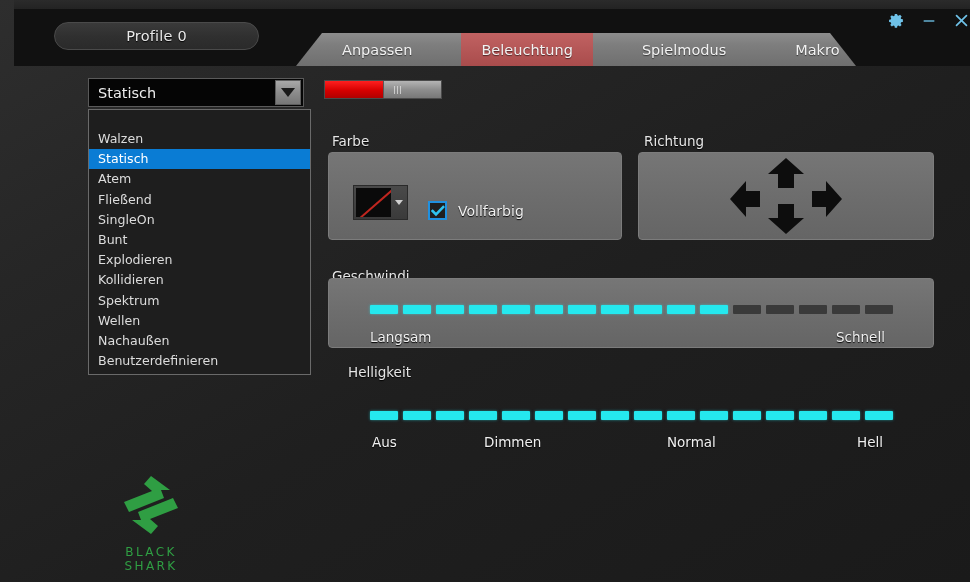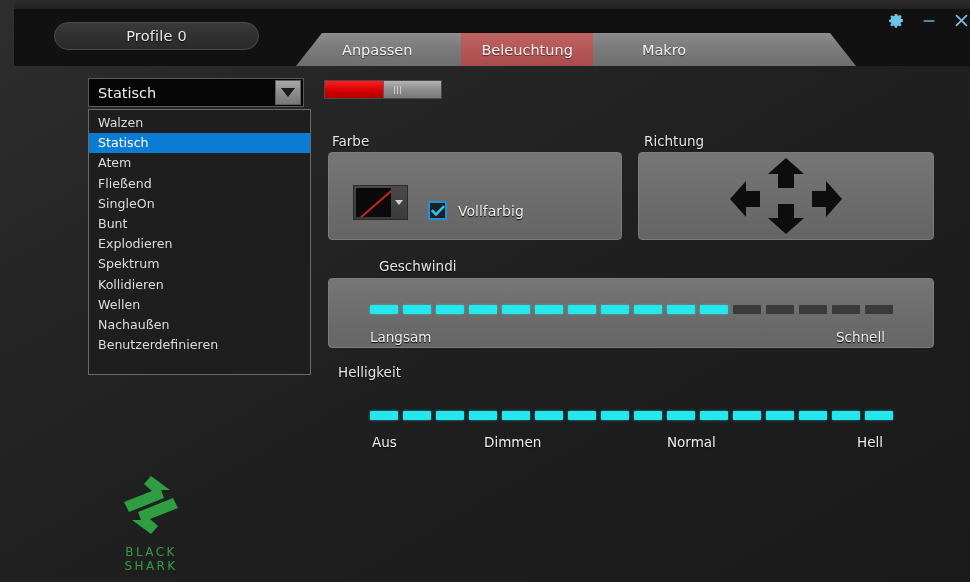--- a/index.html
+++ b/index.html
@@ -97,21 +97,21 @@
     border-left: 7px solid transparent;
     border-right: 7px solid transparent;
     border-top: 9px solid #1a1a1a;
   }
 
   .droplist {
     position: absolute; left: 88px; top: 109px;
     width: 223px; height: 266px;
     background: #1e1e1e;
     border: 1px solid #6a6a6a;
-    padding-top: 3px;
+    padding-top: 19px;
     overflow: hidden;
   }
   .dropitem {
     height: 20.2px; line-height: 20.2px;
     padding-left: 9px;
     color: #dcdcdc; font-size: 12.6px;
     cursor: pointer;
     white-space: nowrap;
   }
   .dropitem.sel {
@@ -241,20 +241,23 @@
     <div class="tabwrap">
       <div class="tabshape"></div>
       <div class="tabs" id="tabs-host">
           <div class="tab">
             <span>Anpassen</span>
           </div>
           <div class="tab active">
             <span>Beleuchtung</span>
           </div>
           <div class="tab">
+            <span>Spielmodus</span>
+          </div>
+          <div class="tab">
             <span>Makro</span>
           </div>
         </div>
     </div>
 
     <div class="wincontrols">
       <span class="wc">
         <svg width="17" height="17" viewBox="0 0 24 24" fill="#6fc2e8">
           <path d="M12 8.4a3.6 3.6 0 100 7.2 3.6 3.6 0 000-7.2zm0 5.6a2 2 0 110-4 2 2 0 010 4z"></path>
           <path d="M21 13.6v-3.2l-2.4-.4a6.9 6.9 0 00-.7-1.7l1.4-2-2.3-2.3-2 1.4a6.9 6.9 0 00-1.7-.7L12.8 2.8h-3.2l-.4 2.4a6.9 6.9 0 00-1.7.7l-2-1.4L3.2 6.8l1.4 2a6.9 6.9 0 00-.7 1.7l-2.4.4v3.2l2.4.4c.16.6.4 1.17.7 1.7l-1.4 2 2.3 2.3 2-1.4c.53.3 1.1.54 1.7.7l.4 2.4h3.2l.4-2.4c.6-.16 1.17-.4 1.7-.7l2 1.4 2.3-2.3-1.4-2c.3-.53.54-1.1.7-1.7l2.4-.4z"></path>
@@ -282,22 +285,22 @@
   </div>
 
   <div class="droplist" id="droplist">
       <div class="dropitem">Walzen</div>
       <div class="dropitem sel">Statisch</div>
       <div class="dropitem">Atem</div>
       <div class="dropitem">Fließend</div>
       <div class="dropitem">SingleOn</div>
       <div class="dropitem">Bunt</div>
       <div class="dropitem">Explodieren</div>
+      <div class="dropitem">Kollidieren</div>
       <div class="dropitem">Spektrum</div>
-      <div class="dropitem">Kollidieren</div>
       <div class="dropitem">Wellen</div>
       <div class="dropitem">Nachaußen</div>
       <div class="dropitem">Benutzerdefinieren</div>
     </div>
 
   <div class="minislider">
     <div class="fill" style="width: 57.82px;"></div>
     <div class="thumb">
       <span class="grip">
           <span></span>
@@ -344,21 +347,21 @@
         </svg>
       </span>
       <span class="arr" style="left:38px; top:46px;">
         <svg width="36" height="30" viewBox="0 0 36 30" fill="#0d0d0d">
           <polygon points="18,30 36,14 26,14 26,0 10,0 10,14 0,14"></polygon>
         </svg>
       </span>
     </div>
   </div>
 
-  <div class="seclabel" style="left:332px; top:258px;margin-left:47px;">Geschwindi</div>
+  <div class="seclabel" style="left:332px; top:268px;">Geschwindi</div>
   <div class="panel" style="left:328px; top:278px; width:606px; height:70px;"></div>
   <div class="segbar" id="speed-segs" style="left:370px; top:305px;">
       <span class="seg on"></span>
       <span class="seg on"></span>
       <span class="seg on"></span>
       <span class="seg on"></span>
       <span class="seg on"></span>
       <span class="seg on"></span>
       <span class="seg on"></span>
       <span class="seg on"></span>
@@ -367,21 +370,21 @@
       <span class="seg on"></span>
       <span class="seg off"></span>
       <span class="seg off"></span>
       <span class="seg off"></span>
       <span class="seg off"></span>
       <span class="seg off"></span>
     </div>
   <div class="scalelbl" style="left:370px; top:329px;">Langsam</div>
   <div class="scalelbl" style="left:836px; top:329px;">Schnell</div>
 
-  <div class="seclabel" style="left:338px; top:364px;">Helligkeit</div>
+  <div class="seclabel" style="left:348px; top:364px;">Helligkeit</div>
   <div class="segbar" id="bright-segs" style="left:370px; top:411px;">
       <span class="seg on"></span>
       <span class="seg on"></span>
       <span class="seg on"></span>
       <span class="seg on"></span>
       <span class="seg on"></span>
       <span class="seg on"></span>
       <span class="seg on"></span>
       <span class="seg on"></span>
       <span class="seg on"></span>

